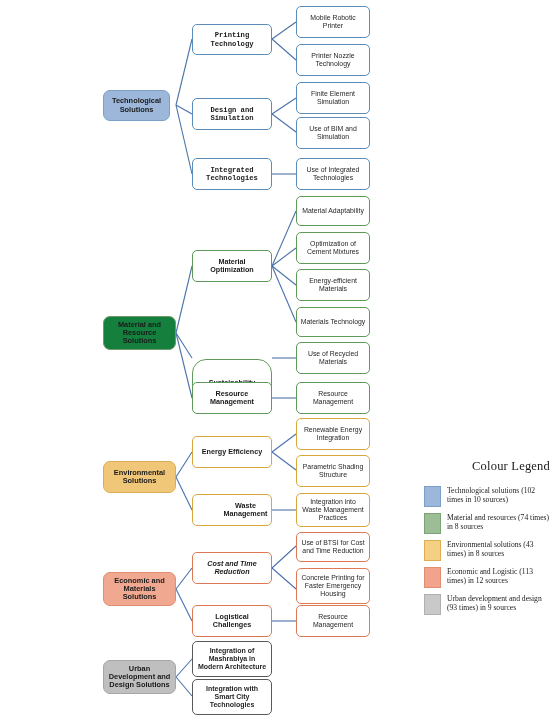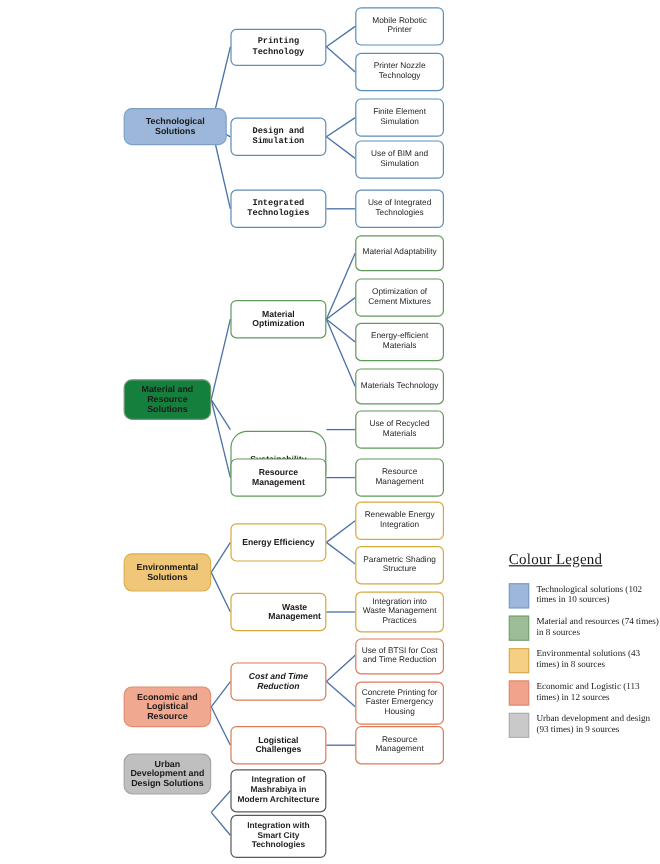--- a/index.html
+++ b/index.html
@@ -65,24 +65,23 @@
   
   .leaf.urb{font-weight:bold;font-size:7px;}
 
   
   #legend{
     position:absolute;
     left:424px;top:455px;width:126px;height:200px;
     font-family:"Liberation Serif", serif;
   }
   #legend-title{
-    text-align:left;
+    text-align:right;
     font-size:12.5px;
     color:#1a1a1a;
-    text-decoration:underline;
     margin:4px 0 12px 0;
     letter-spacing:.2px;
   }
   .legend-row{
     display:flex;
     align-items:flex-start;
     margin-bottom:6px;
   }
   .swatch{
     width:17px;height:21px;
@@ -148,21 +147,21 @@
       <path d="M272 568 L296 546"></path>
       <path d="M272 568 L296 589"></path>
 
       <path d="M272 621 L296 621"></path>
 
       <path d="M176 677 L192 659"></path>
       <path d="M176 677 L192 696"></path>
     </g>
   </svg>
 
-  <div class="node root tech" style="left:103px;top:90px;width:86px;height:31px;">
+  <div class="node root tech" style="left:103px;top:90px;width:67px;height:31px;">
     <span>Technological Solutions</span>
   </div>
 
   <div class="node mid tech" style="left:192px;top:24px;width:80px;height:31px;">
     <span>Printing Technology</span>
   </div>
   <div class="node leaf tech" style="left:296px;top:6px;width:74px;height:32px;">
     <span>Mobile Robotic Printer</span>
   </div>
   <div class="node leaf tech" style="left:296px;top:44px;width:74px;height:32px;">
@@ -235,41 +234,41 @@
   </div>
 
   <div class="node mid env" style="left:192px;top:494px;width:80px;height:32px;padding-left:30px;">
     <span>Waste Management</span>
   </div>
   <div class="node leaf env" style="left:296px;top:493px;width:74px;height:34px;">
     <span>Integration into Waste Management Practices</span>
   </div>
 
   <div class="node root eco" style="left:103px;top:572px;width:73px;height:34px;">
-    <span>Economic and Logistical Resource</span>
+    <span>Economic and Materials Solutions</span>
   </div>
 
   <div class="node mid eco" style="left:192px;top:552px;width:80px;height:32px;font-style:italic;">
     <span>Cost and Time Reduction</span>
   </div>
   <div class="node leaf eco" style="left:296px;top:532px;width:74px;height:30px;">
     <span>Use of BTSI for Cost and Time Reduction</span>
   </div>
   <div class="node leaf eco" style="left:296px;top:568px;width:74px;height:36px;">
     <span>Concrete Printing for Faster Emergency Housing</span>
   </div>
 
   <div class="node mid eco" style="left:192px;top:605px;width:80px;height:32px;">
     <span>Logistical Challenges</span>
   </div>
   <div class="node leaf eco" style="left:296px;top:605px;width:74px;height:32px;">
     <span>Resource Management</span>
   </div>
 
-  <div class="node root urb" style="left:103px;top:628px;width:73px;height:34px;">
+  <div class="node root urb" style="left:103px;top:660px;width:73px;height:34px;">
     <span>Urban Development and Design Solutions</span>
   </div>
   <div class="node leaf urb" style="left:192px;top:641px;width:80px;height:36px;">
     <span>Integration of Mashrabiya in Modern Architecture</span>
   </div>
   <div class="node leaf urb" style="left:192px;top:679px;width:80px;height:36px;">
     <span>Integration with Smart City Technologies</span>
   </div>
 
   <div id="legend">

